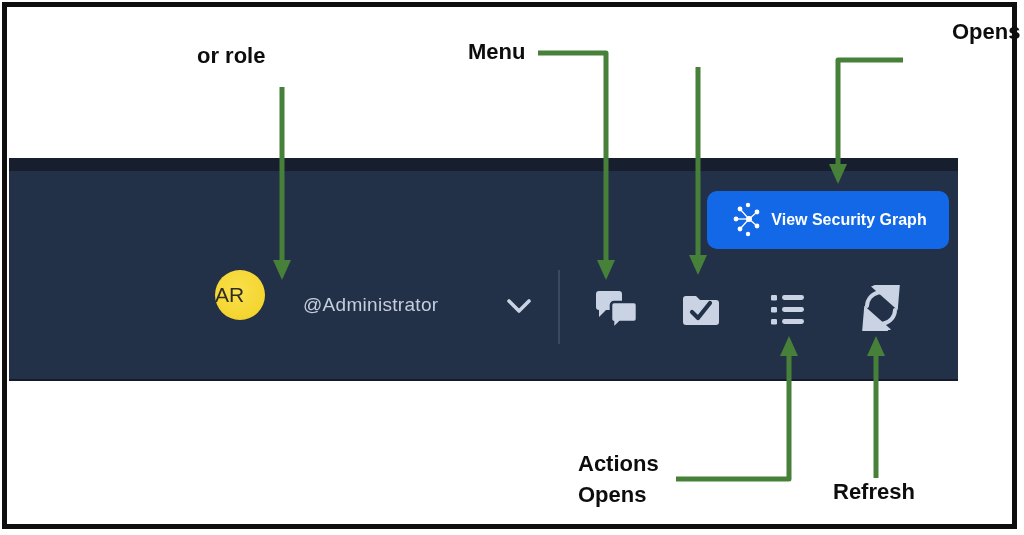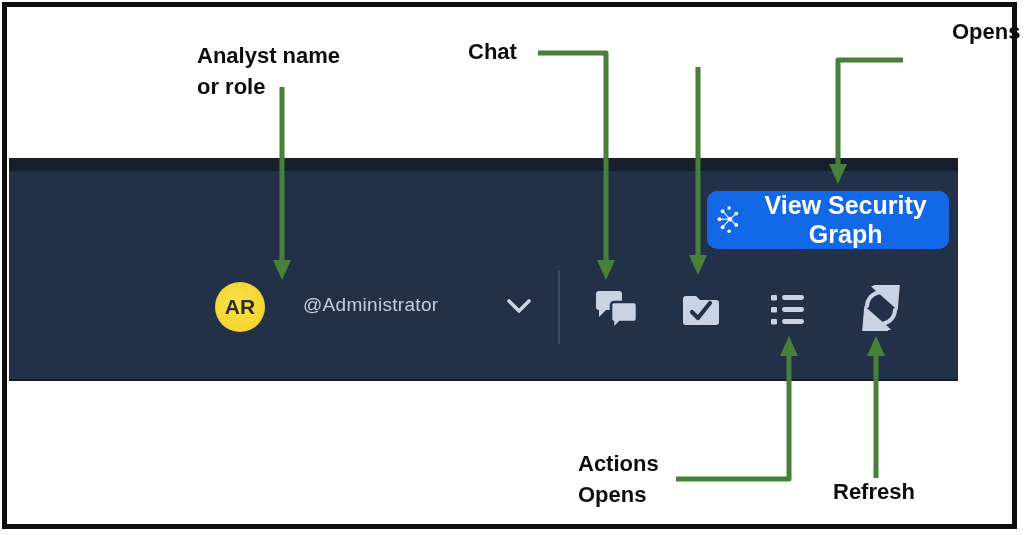--- a/index.html
+++ b/index.html
@@ -4,35 +4,35 @@
 <style>
   html,body{margin:0;padding:0;background:#fff;}
   .page{position:relative;width:1024px;height:535px;background:#fff;overflow:hidden;
         font-family:"Liberation Sans",sans-serif;}
   .frame{position:absolute;left:2px;top:2px;width:1005px;height:517px;
          border:5px solid #0e0e0e;background:#ffffff;}
   
   .toolbar{position:absolute;left:9px;top:158px;width:949px;height:221px;
            background:linear-gradient(180deg,#171e2e 0,#171e2e 13px,#223048 13px,#223048 100%);
            border-bottom:2px solid #141b2b;}
-  .avatar{position:absolute;left:206px;top:124px;width:50px;height:50px;border-radius:50%;
+  .avatar{position:absolute;left:206px;top:112px;width:50px;height:50px;border-radius:50%;
           background:radial-gradient(circle at 45% 40%, #f9e04c 0%, #f4d52f 70%, #e8c51e 100%);
-          display:flex;align-items:center;justify-content:center;
-          font-weight:700;font-size:21px;color:#2f2d22;cursor:pointer;}
+          display:flex;align-items:center;justify-content:flex-start;
+          font-weight:400;font-size:21px;color:#2f2d22;cursor:pointer;}
   .username{position:absolute;left:294px;top:136px;font-size:19px;color:#c5cedd;
             letter-spacing:.3px;cursor:pointer;}
   .chevron{position:absolute;left:496px;top:140px;width:28px;height:18px;cursor:pointer;}
   .divider{position:absolute;left:549px;top:112px;width:2px;height:74px;background:#3c4962;}
   .tbtn{position:absolute;cursor:pointer;display:flex;align-items:center;justify-content:center;}
   .tbtn-chat{left:581px;top:127px;width:52px;height:48px;}
   .tbtn-case{left:670px;top:130px;width:44px;height:44px;}
   .tbtn-actions{left:760px;top:133px;width:37px;height:37px;}
   .tbtn-refresh{left:850px;top:127px;width:44px;height:46px;}
   .vsg-button{position:absolute;left:698px;top:33px;width:242px;height:58px;border:none;
-              background:#1368e8;border-radius:10px;color:#ffffff;font-weight:700;font-size:25px;
+              background:#1368e8;border-radius:10px;color:#ffffff;font-weight:700;font-size:16px;
               font-family:"Liberation Sans",sans-serif;display:flex;align-items:center;
               justify-content:center;gap:4px;cursor:pointer;padding:0 6px 0 10px;}
   
   .note{position:absolute;color:#0d0d0d;font-weight:700;font-size:22px;line-height:31px;
         white-space:nowrap;}
   .note span{display:block;}
   .n-analyst{left:197px;top:40px;}
   .n-chat{left:468px;top:36px;}
   .n-close{left:633px;top:36px;}
   .n-opens{left:916px;top:16px;margin-left:36px;}
@@ -115,25 +115,24 @@
           <circle cx="15" cy="34" r="2.2"></circle>
           <circle cx="24" cy="12" r="2.4"></circle>
           <circle cx="24" cy="26" r="2.4"></circle>
         </g>
       </svg>
       <span>View Security Graph</span>
     </button>
   </div>
 
   <div class="note n-analyst">
-    <span>Analyst name</span>
     <span>or role</span>
   </div>
   <div class="note n-chat">
-    <span>Chat</span>
+    <span>Menu</span>
   </div>
   <div class="note n-opens">
     <span>Opens</span>
   </div>
   <div class="note n-actions">
     <span>Actions</span>
     <span>Opens</span>
   </div>
   <div class="note n-refresh">
     <span>Refresh</span>

